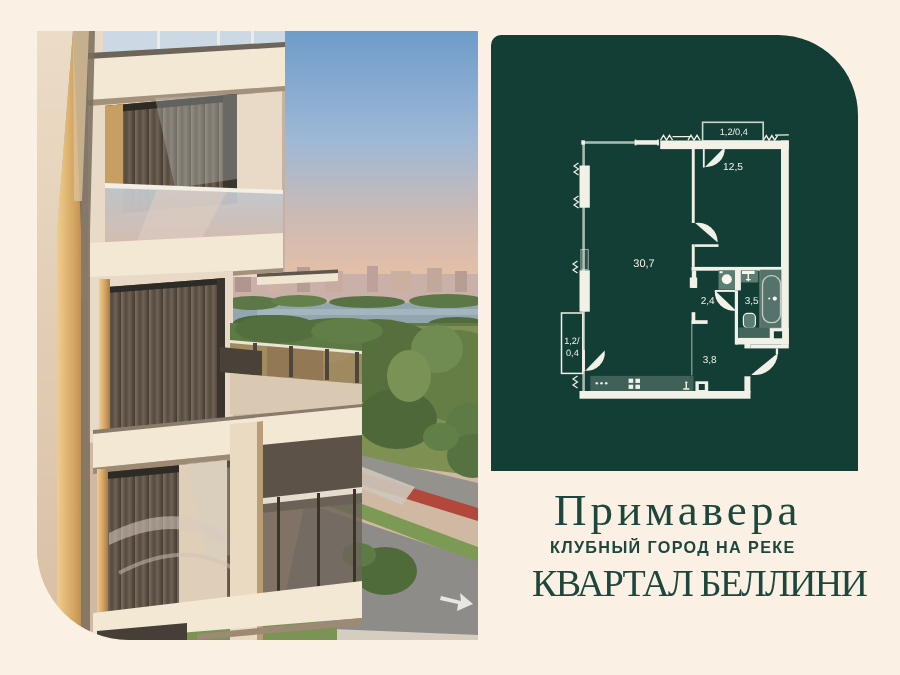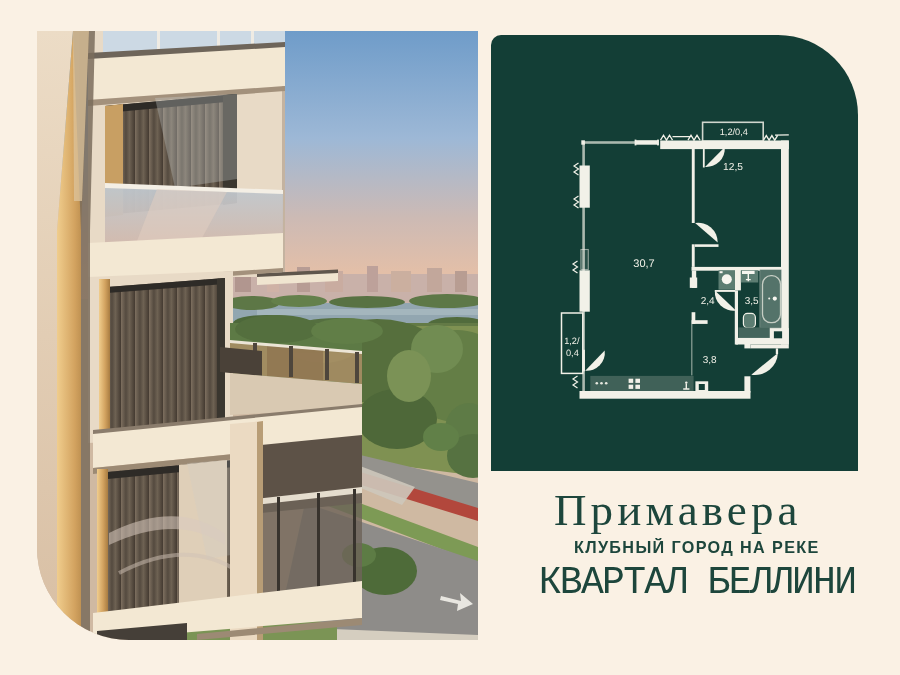--- a/index.html
+++ b/index.html
@@ -321,15 +321,15 @@
   <text x="644" y="267.2" font-size="11" text-anchor="middle">30,7</text>
   <text x="733" y="170.3" font-size="10.2" text-anchor="middle">12,5</text>
   <text x="707.7" y="304.2" font-size="10" text-anchor="middle">2,4</text>
   <text x="751.7" y="304.2" font-size="10" text-anchor="middle">3,5</text>
   <text x="709.6" y="363.3" font-size="10" text-anchor="middle">3,8</text>
 </g>
 </svg>
 
 <div class="abs" style="left:554px;top:488px;width:242px;text-align:right;font-family:'Liberation Serif',serif;font-size:45px;line-height:45px;letter-spacing:4.1px;margin-right:-4.1px;color:#1d463c;white-space:nowrap;">Примавера</div>
 
-<div class="abs" style="left:574px;top:539px;width:242px;text-align:right;font-family:'Liberation Sans',sans-serif;font-size:16.2px;line-height:16.2px;font-weight:bold;letter-spacing:1.35px;color:#1d463c;white-space:nowrap;">КЛУБНЫЙ ГОРОД НА РЕКЕ</div>
-
-<div class="abs" style="left:532px;top:563.5px;width:330px;text-align:center;font-family:Liberation Mono, monospace;font-size:38px;line-height:38px;letter-spacing:-1.7px;color:#1d463c;white-space:nowrap;">КВАРТАЛ БЕЛЛИНИ</div>
+<div class="abs" style="left:550px;top:539px;width:242px;text-align:right;font-family:'Liberation Sans',sans-serif;font-size:16.2px;line-height:16.2px;font-weight:bold;letter-spacing:1.35px;color:#1d463c;white-space:nowrap;">КЛУБНЫЙ ГОРОД НА РЕКЕ</div>
+
+<div class="abs" style="left:532px;top:563.5px;width:330px;text-align:center;font-family:Liberation Serif, serif;font-size:38px;line-height:38px;letter-spacing:-1.7px;color:#1d463c;white-space:nowrap;">КВАРТАЛ БЕЛЛИНИ</div>
 
 </body></html>

